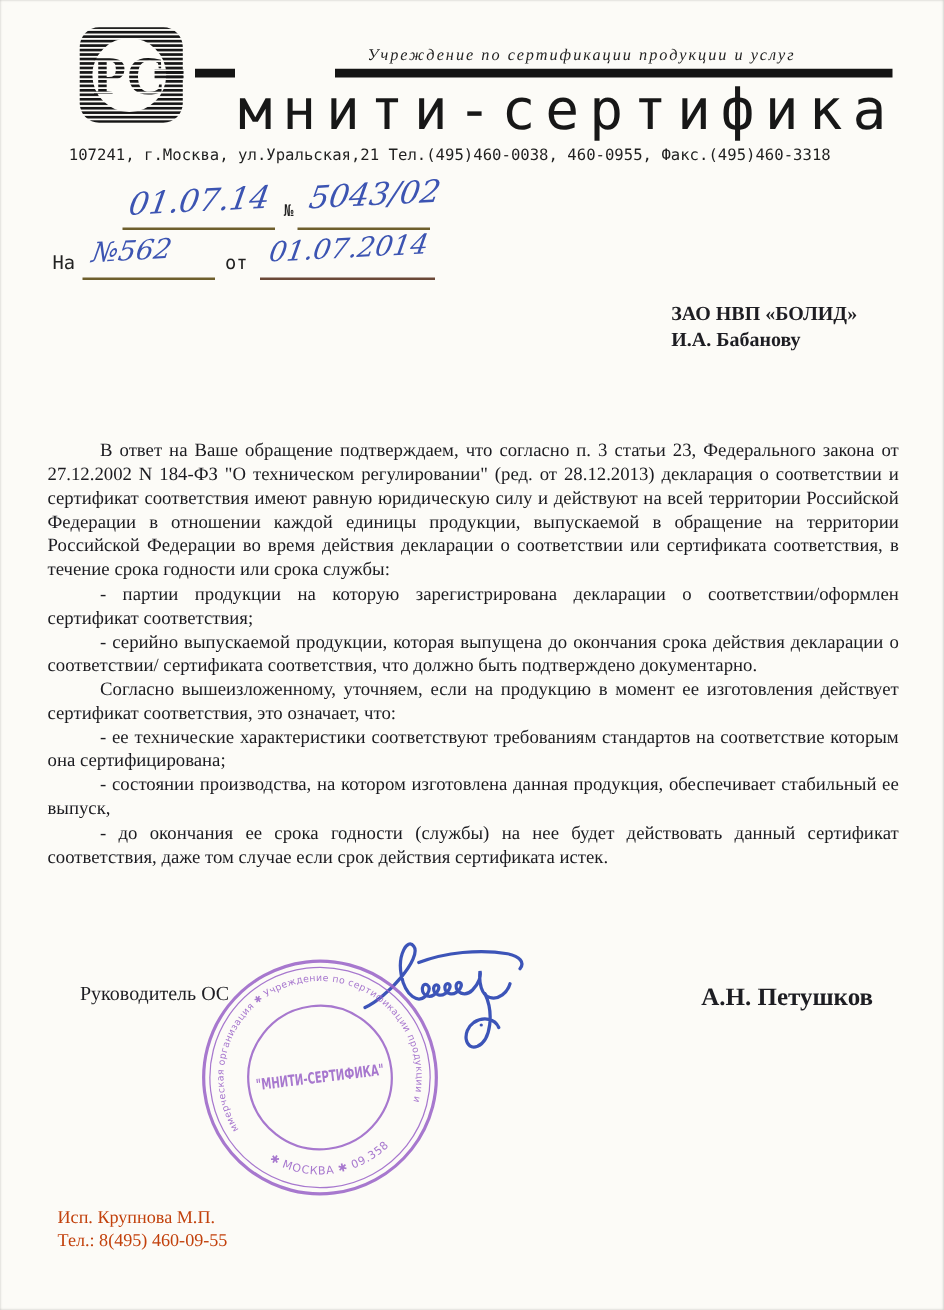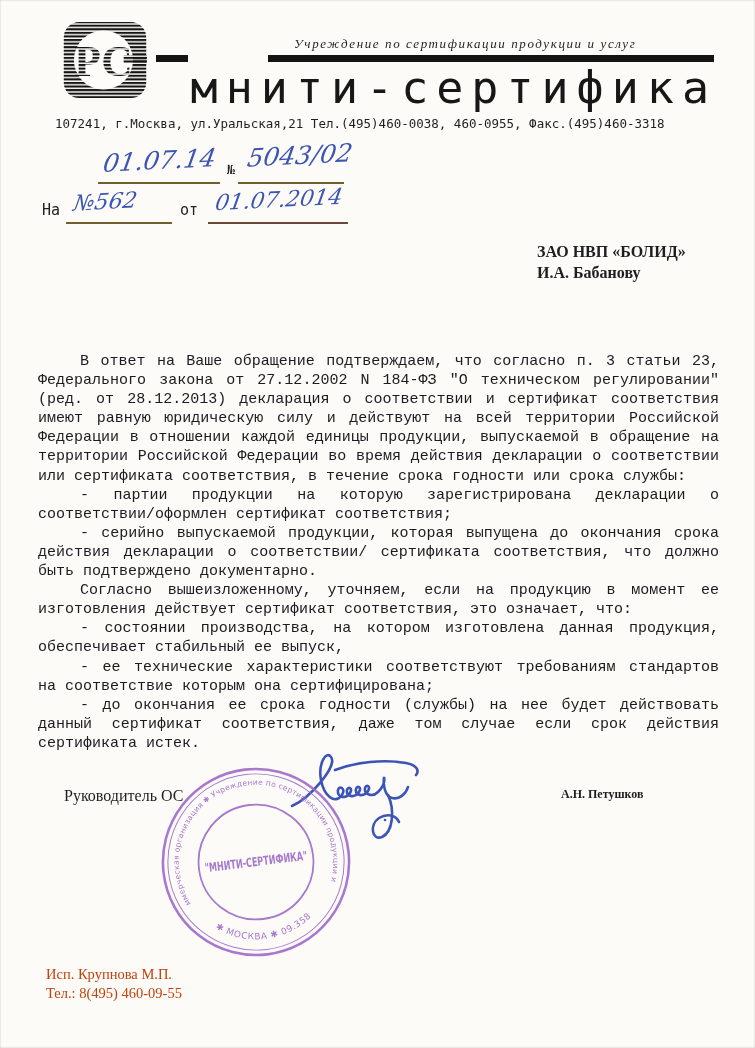--- a/index.html
+++ b/index.html
@@ -43,25 +43,25 @@
   .u2 { left:238px; top:182px; width:106px; }
   .u3 { left:66px;  top:222px; width:106px; }
   .u4 { left:208px; top:222px; width:140px; background:#6b4838; }
   .ref-print { position:absolute; font-family:"DejaVu Sans Mono", monospace; font-size:15px; color:#222; }
   .num-sign { left:227px; top:162px; font-size:13px; }
   .na-label { left:42px;  top:201px; }
   .ot-label { left:180px; top:201px; }
   
   .addressee { position:absolute; left:537px; top:241px; font-weight:bold; font-size:16px; line-height:21px; }
   
-  .body { position:absolute; left:38px; top:352px; width:681px; font-size:15px; line-height:19.1px; text-align:justify; color:#1b1b20;font-family:Liberation Mono, monospace; }
+  .body { position:absolute; left:38px; top:352px; width:681px; font-size:15px; line-height:19.1px; text-align:justify; color:#1b1b20; }
   .body p { margin:0; text-indent:42px; }
   
   .sig-title { position:absolute; left:64px;  top:787px; font-weight:normal; font-size:16px; }
-  .sig-name  { position:absolute; left:561px; top:787px; font-weight:bold; font-size:12px; }
+  .sig-name  { position:absolute; left:561px; top:787px; font-weight:bold; font-size:20px; }
   .signature-svg { position:absolute; left:288px; top:748px; width:176px; height:100px; }
   
   .stamp { position:absolute; left:157px; top:763px; width:198px; height:198px; opacity:.88; transform:rotate(-7deg); }
   
   .footer { position:absolute; left:46px; top:965px; font-size:14.5px; line-height:19px; color:#c2410c; }
 </style>
 </head>
 <body>
 
 <div class="page">
@@ -100,22 +100,22 @@
   <div class="addressee">
     <div>ЗАО НВП «БОЛИД»</div>
     <div>И.А. Бабанову</div>
   </div>
 
   <div class="body">
     <p>В ответ на Ваше обращение подтверждаем, что согласно п. 3 статьи 23, Федерального закона от 27.12.2002 N 184-ФЗ "О техническом регулировании" (ред. от 28.12.2013) декларация о соответствии и сертификат соответствия имеют равную юридическую силу и действуют на всей территории Российской Федерации в отношении каждой единицы продукции, выпускаемой в обращение на территории Российской Федерации во время действия декларации о соответствии или сертификата соответствия, в течение срока годности или срока службы:</p>
     <p>- партии продукции на которую зарегистрирована декларации о соответствии/оформлен сертификат соответствия;</p>
     <p>- серийно выпускаемой продукции, которая выпущена до окончания срока действия декларации о соответствии/ сертификата соответствия, что должно быть подтверждено документарно.</p>
     <p>Согласно вышеизложенному, уточняем, если на продукцию в момент ее изготовления действует сертификат соответствия, это означает, что:</p>
+    <p>- ее технические характеристики соответствуют требованиям стандартов на соответствие которым она сертифицирована;</p>
     <p>- состоянии производства, на котором изготовлена данная продукция, обеспечивает стабильный ее выпуск,</p>
-    <p>- ее технические характеристики соответствуют требованиям стандартов на соответствие которым она сертифицирована;</p>
     <p>- до окончания ее срока годности (службы) на нее будет действовать данный сертификат соответствия, даже  том случае если срок действия сертификата истек.</p>
   </div>
 
   <div class="sig-title">Руководитель ОС</div>
   <div class="sig-name">А.Н. Петушков</div>
 
   <svg class="signature-svg" viewBox="0 0 176 100" fill="none">
     <g stroke="#3c54b8" stroke-width="2.6" stroke-linecap="round">
       <path d="M4,58 C22,50 50,18 43,9 C38,2 30,16 33,32 C36,48 47,57 54,47 C58,40 51,37 50,42 C49,49 57,52 62,45 C65,40 60,38 59,42 C58,48 66,51 71,44 C74,39 69,37 68,41 C67,47 75,50 80,43 C83,38 78,36 77,40 C76,46 84,50 90,44 C95,39 97,33 96,29 C95,38 97,48 104,50 C111,52 118,46 120,39"></path>
       <path d="M47,22 C68,14 96,11 118,15 C128,17 132,22 128,27"></path>

